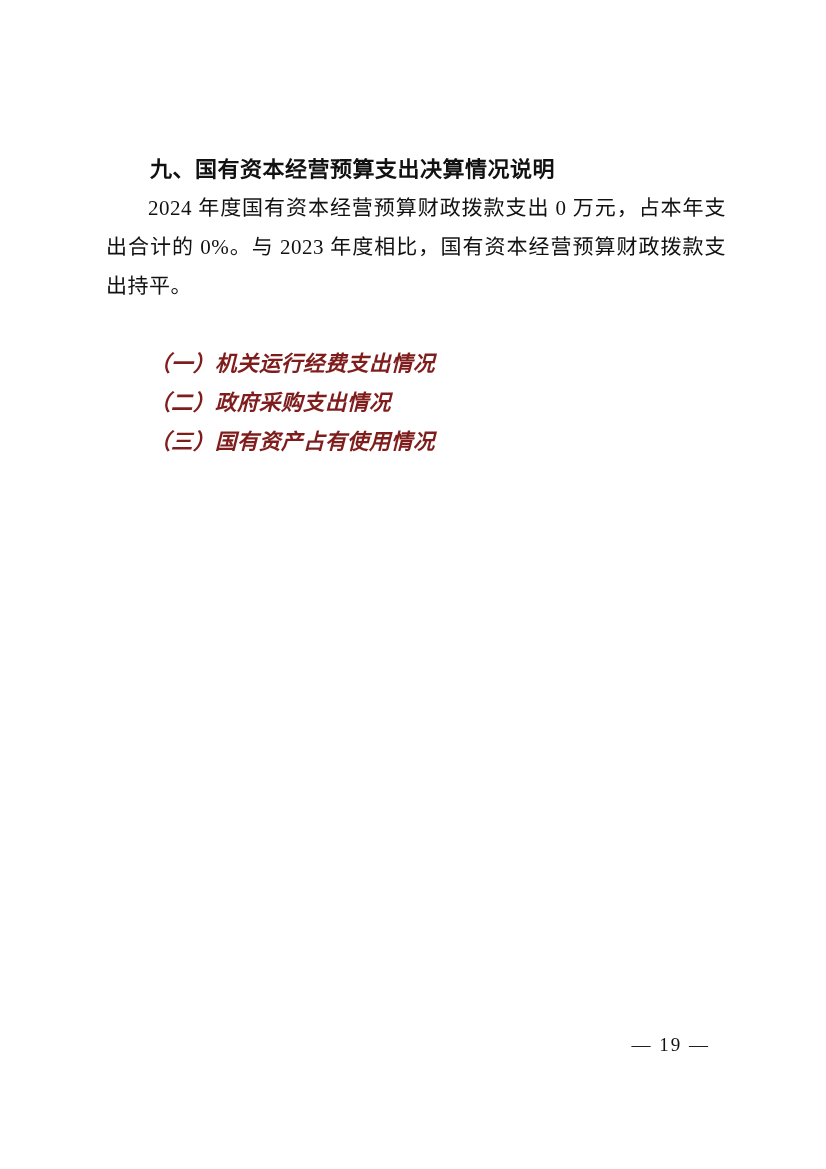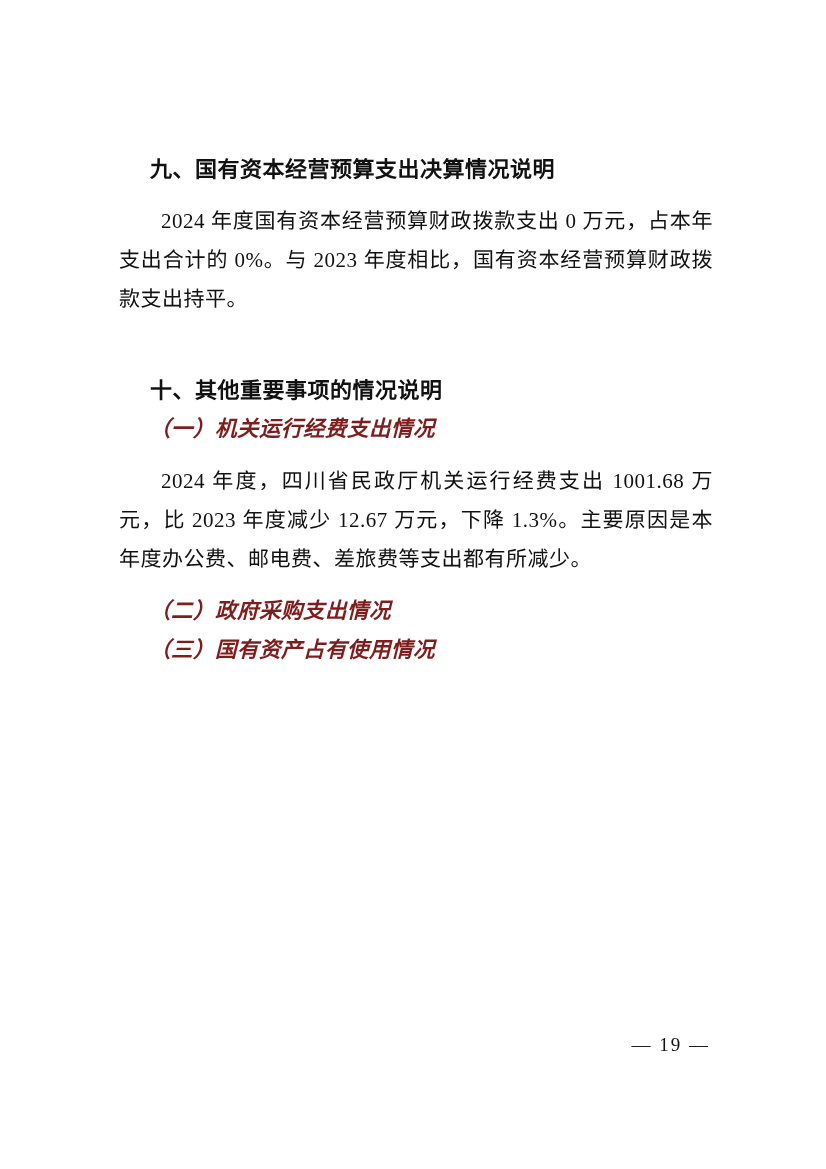--- a/index.html
+++ b/index.html
@@ -18,21 +18,21 @@
     font-family: "Liberation Serif", "DejaVu Serif", serif;
     border-radius: 27px;
   }
   .content {
     position: absolute;
     top: 150px;
     left: 106px;
     width: 620px;
   }
   .body-text {
-    margin: 13px;
+    margin: 0;
     font-family: "Liberation Serif", "DejaVu Serif", serif;
     font-size: 21px;
     line-height: 39px;
     letter-spacing: 0.5px;
     text-align: justify;
     text-indent: 2em;
     color: #111111;
   }
   .heading-hei {
     margin: 0;
@@ -75,25 +75,23 @@
 
 <div class="page">
   <main class="content">
 
     <h2 class="heading-hei">九、国有资本经营预算支出决算情况说明</h2>
 
     <p class="body-text">2024 年度国有资本经营预算财政拨款支出 0 万元，占本年支出合计的 0%。与 2023 年度相比，国有资本经营预算财政拨款支出持平。</p>
 
     <div class="blank-line"></div>
 
-    <h2 class="heading-hei">十、其他重要事项的情况说明</h2>
 
     <h3 class="heading-kai">（一）机关运行经费支出情况</h3>
 
-    <p class="body-text">2024 年度，四川省民政厅机关运行经费支出 1001.68 万元，比 2023 年度减少 12.67 万元，下降 1.3%。主要原因是本年度办公费、邮电费、差旅费等支出都有所减少。</p>
 
     <h3 class="heading-kai">（二）政府采购支出情况</h3>
 
 
     <h3 class="heading-kai">（三）国有资产占有使用情况</h3>
 
 
   </main>
 
   <footer class="page-footer">— 19 —</footer>

